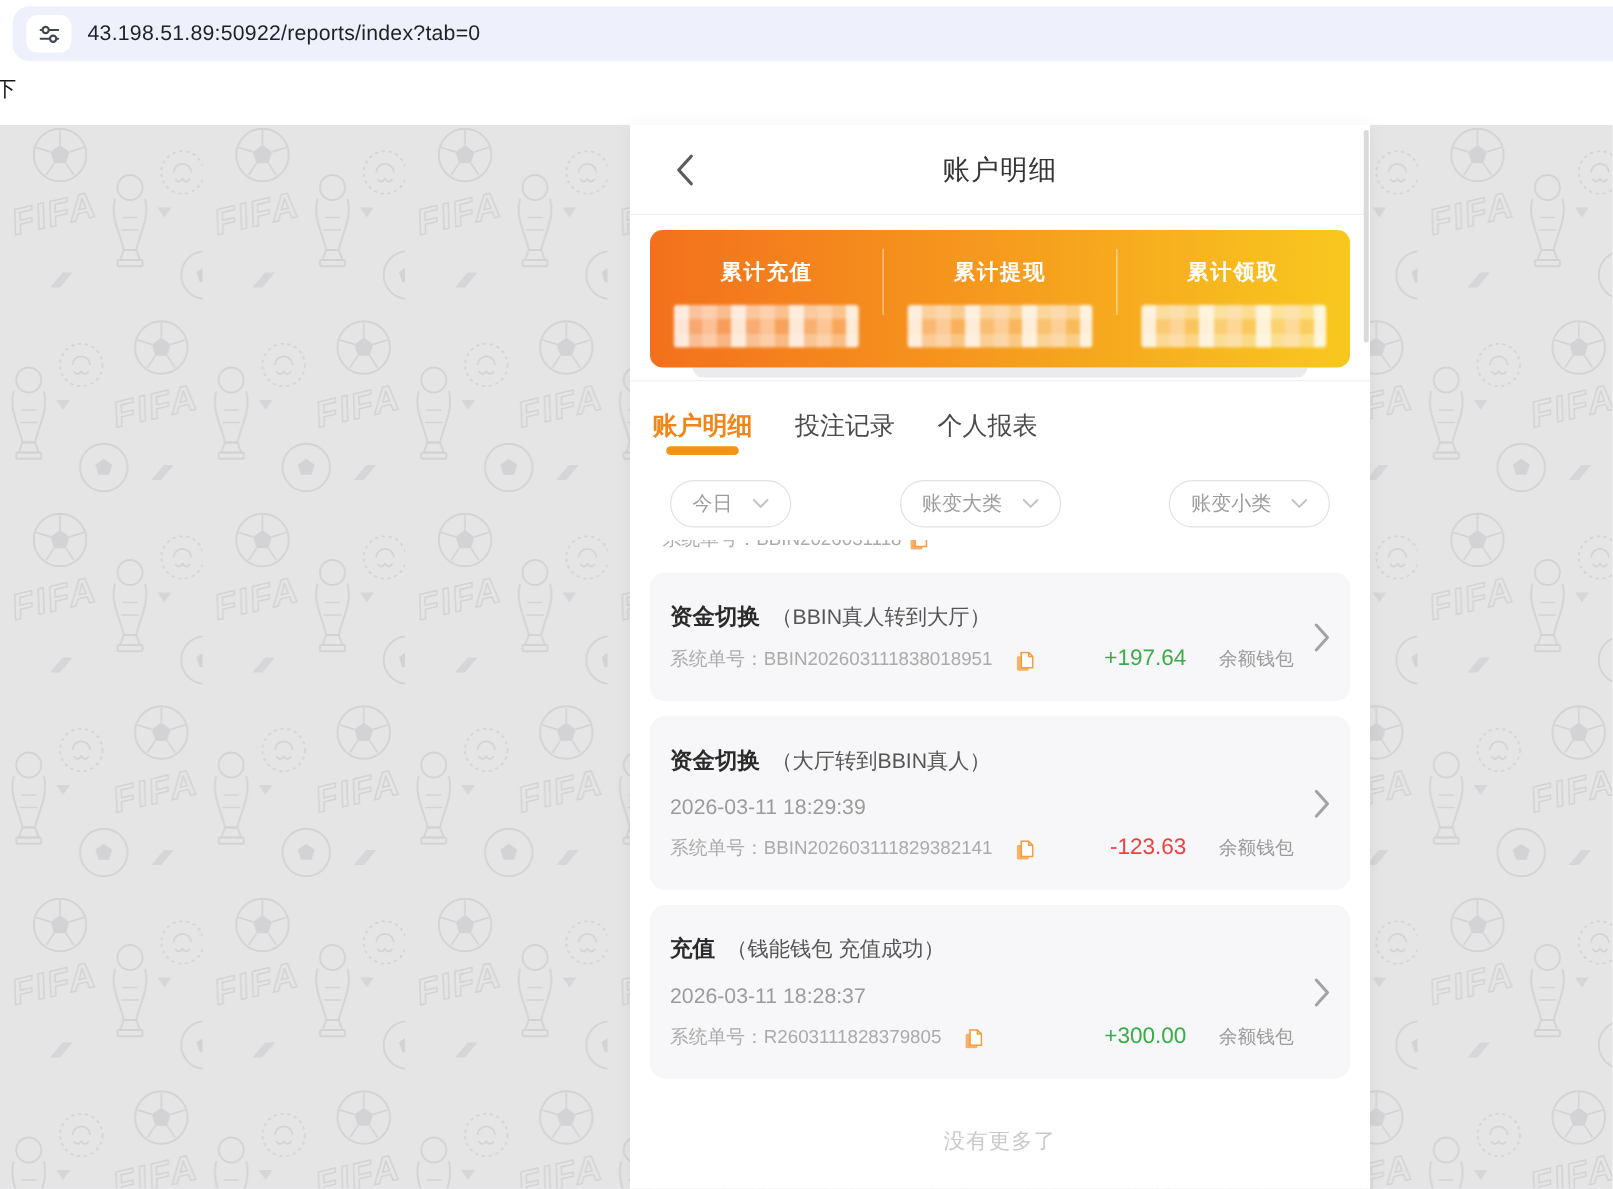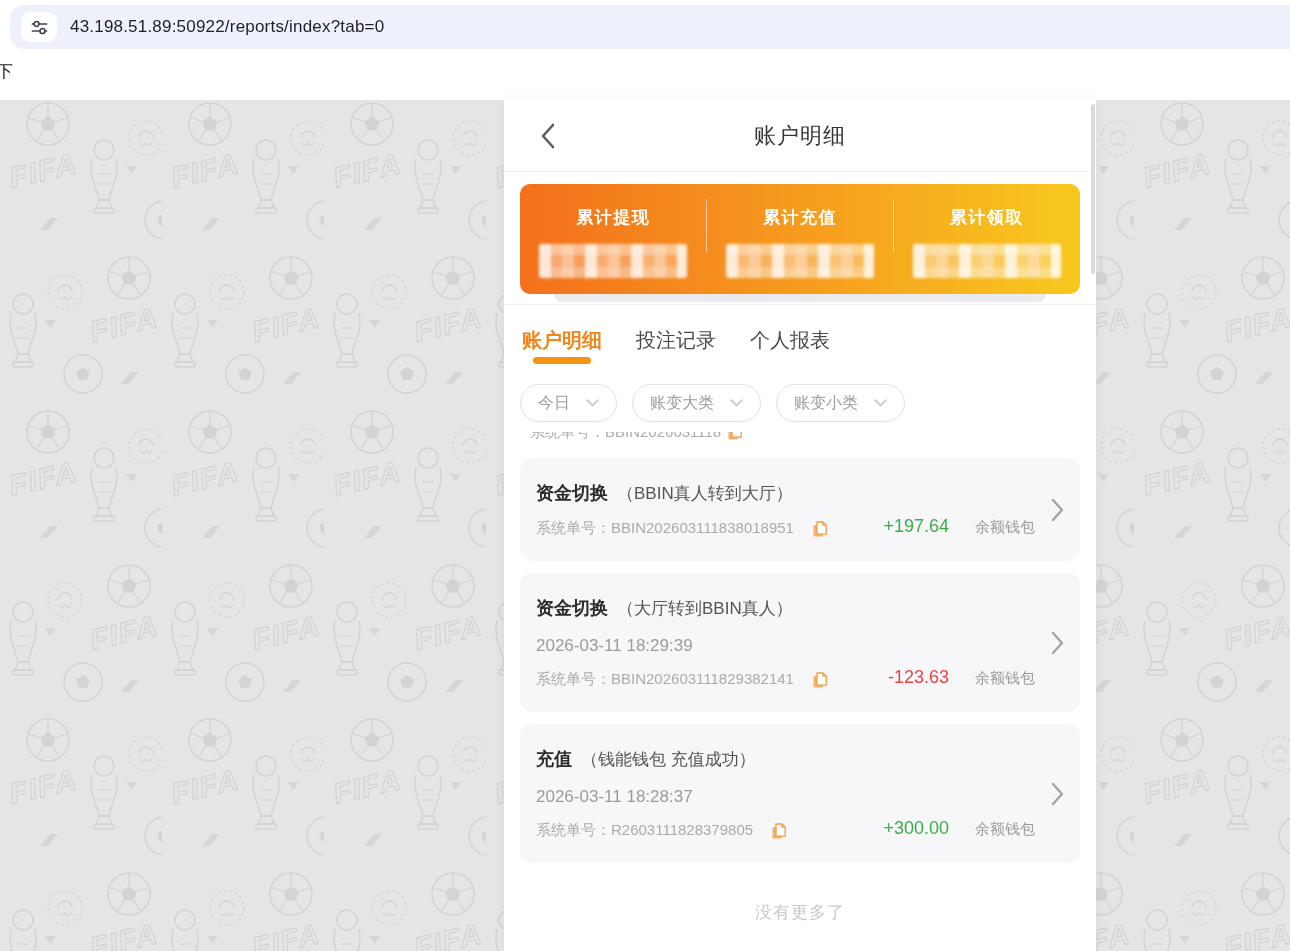--- a/index.html
+++ b/index.html
@@ -48,21 +48,21 @@
   .section-divider { height:1px; background:#f1f1f3; margin-top:2px; }
 
   
   .tabs { display:flex; gap:30px; padding:22px 16px 0; }
   .tab { font-size:20px; color:#4a4a4a; padding:0 2px 16px; position:relative; cursor:pointer; }
   .tab.active { color:#f0851a; font-weight:700; }
   .tab-underline { position:absolute; bottom:6px; left:50%; transform:translateX(-50%);
                    width:58px; height:7px; border-radius:4px; background:#f59312; }
 
   
-  .filters { display:flex; gap:15px; padding:14px 16px 6px; }
+  .filters { display:flex; gap:15px; padding:14px 32px 6px;justify-content:space-between; }
   .pill { height:38px; border:1px solid #e2e2e4; border-radius:19px; background:#fff;
           display:flex; align-items:center; padding:0 17px; gap:16px;
           color:#9c9c9c; font-size:16px; }
 
   
   .clipped-row { height:9px; overflow:hidden; margin:4px 16px 17px; }
   .clipped-row-inner { margin-top:-9px; display:flex; align-items:center; gap:7px;
                        color:#ababab; font-size:15px; line-height:18px; padding-left:10px; }
   .row-card { margin:0 16px 12px; background:#f7f7f9; border-radius:12px;
               padding:24px 16px; display:flex; }
@@ -154,25 +154,25 @@
       <svg width="16" height="26" viewBox="0 0 16 26">
         <polyline points="13,2 3,13 13,24" fill="none" stroke="#5c5c5c" stroke-width="2.6" stroke-linecap="round" stroke-linejoin="round"></polyline>
       </svg>
     </div>
     <div class="app-title">账户明细</div>
   </div>
 
   <div class="summary-section">
     <div class="summary-card">
       <div class="summary-col">
+        <div class="summary-label">累计充值</div>
+        <div class="censor-block"></div>
+      </div>
+      <div class="summary-col">
         <div class="summary-label">累计提现</div>
-        <div class="censor-block"></div>
-      </div>
-      <div class="summary-col">
-        <div class="summary-label">累计充值</div>
         <div class="censor-block"></div>
       </div>
       <div class="summary-col">
         <div class="summary-label">累计领取</div>
         <div class="censor-block"></div>
       </div>
       <div class="summary-divider d1"></div>
       <div class="summary-divider d2"></div>
     </div>
     <div class="stack-strip"></div>

